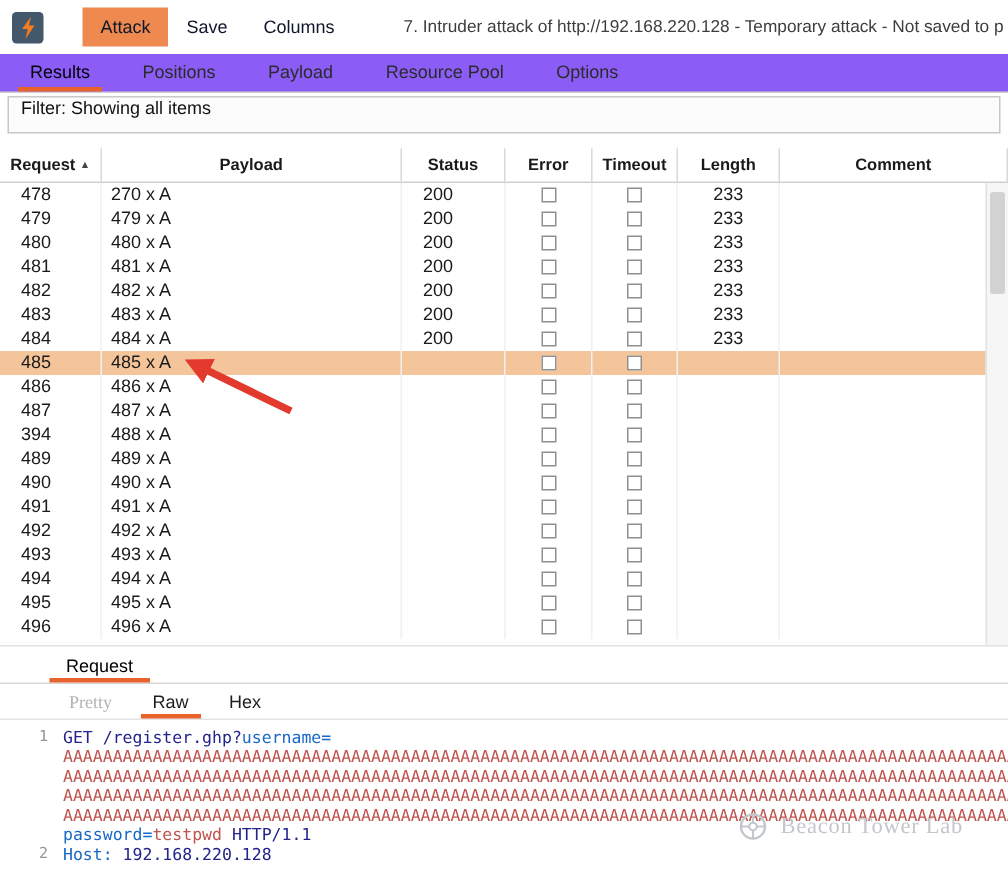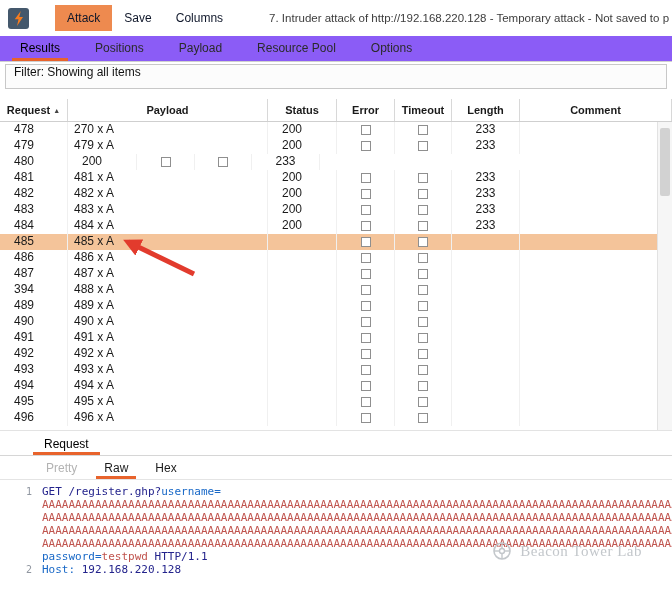--- a/index.html
+++ b/index.html
@@ -57,21 +57,21 @@
 
   .arrow-svg { position:absolute; left:112px; top:106px; pointer-events:none; z-index:5; }
 
   
   .req-tabbar { height:26px; border-top:1px solid #e3e3e3; border-bottom:1px solid #d6d6d6; display:flex; align-items:stretch; padding-left:30px; background:#fff; }
   .req-tab { font-size:12px; padding:6px 14px 0; position:relative; color:#000; }
   .req-tab::after { content:""; position:absolute; left:3px; right:3px; bottom:0; height:3px; background:#e8632c; }
 
   .view-tabbar { height:24px; border-bottom:1px solid #e4e4e4; display:flex; align-items:stretch; padding-left:34px; background:#fff; }
   .view-tab { font-size:12px; padding:5px 12px 0; margin-right:3px; position:relative; color:#1c1c1c; }
-  .view-tab.disabled { color:#b3b3b3; }
+  .view-tab.disabled { color:#b3b3b3;font-family:Liberation Serif, serif; }
   .view-tab.active::after { content:""; position:absolute; left:4px; right:4px; bottom:0; height:3px; background:#e8632c; }
 
   
   .editor { position:relative; height:108px; padding-top:5px; overflow:hidden;
     font-family:"DejaVu Sans Mono", monospace; font-size:11px; background:#fff; }
   .ed-row { display:flex; height:13px; line-height:13px; white-space:pre; }
   .ln { width:42px; flex:none; text-align:right; padding-right:10px; color:#9096a0; font-size:10px; }
   .ed-content { flex:1; overflow:hidden; white-space:pre; }
   .seg-navy { color:#23238c; }
   .seg-blue { color:#1868c7; }
@@ -145,20 +145,21 @@
             <span class="checkbox"></span>
           </div>
           <div class="td c-to cb-cell">
             <span class="checkbox"></span>
           </div>
           <div class="td c-len">233</div>
           <div class="td c-com"></div>
         </div>
         <div class="trow">
           <div class="td c-req">480</div>
+          <div class="td c-pay">480 x A</div>
           <div class="td c-status">200</div>
           <div class="td c-err cb-cell">
             <span class="checkbox"></span>
           </div>
           <div class="td c-to cb-cell">
             <span class="checkbox"></span>
           </div>
           <div class="td c-len">233</div>
           <div class="td c-com"></div>
         </div>

